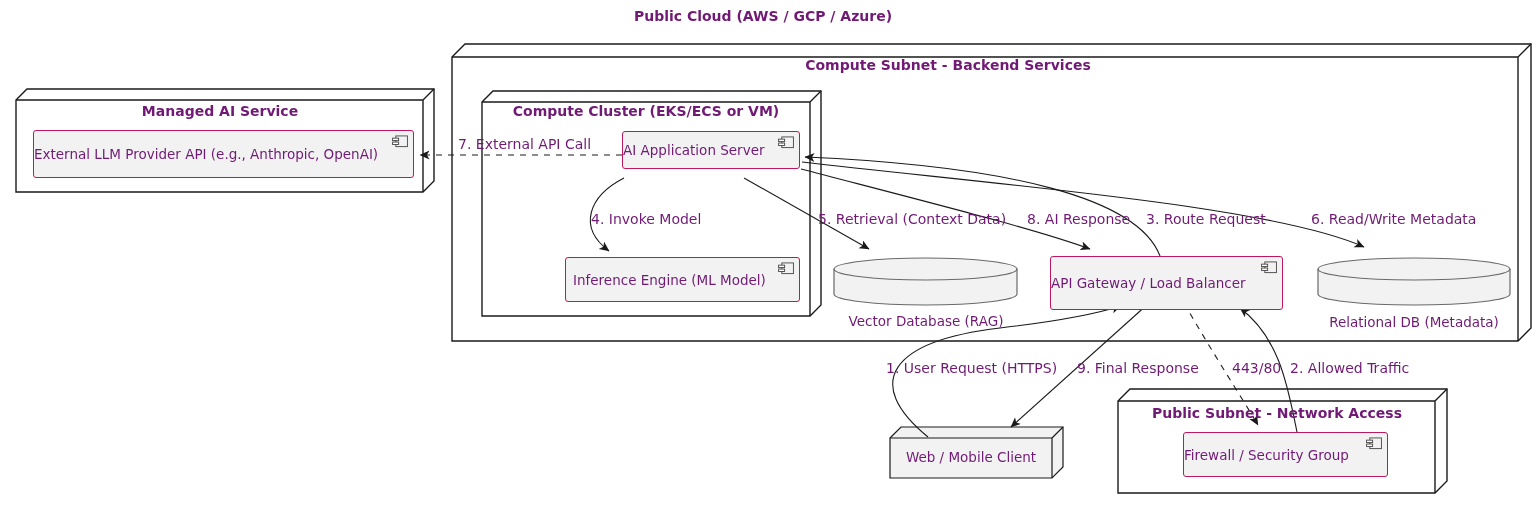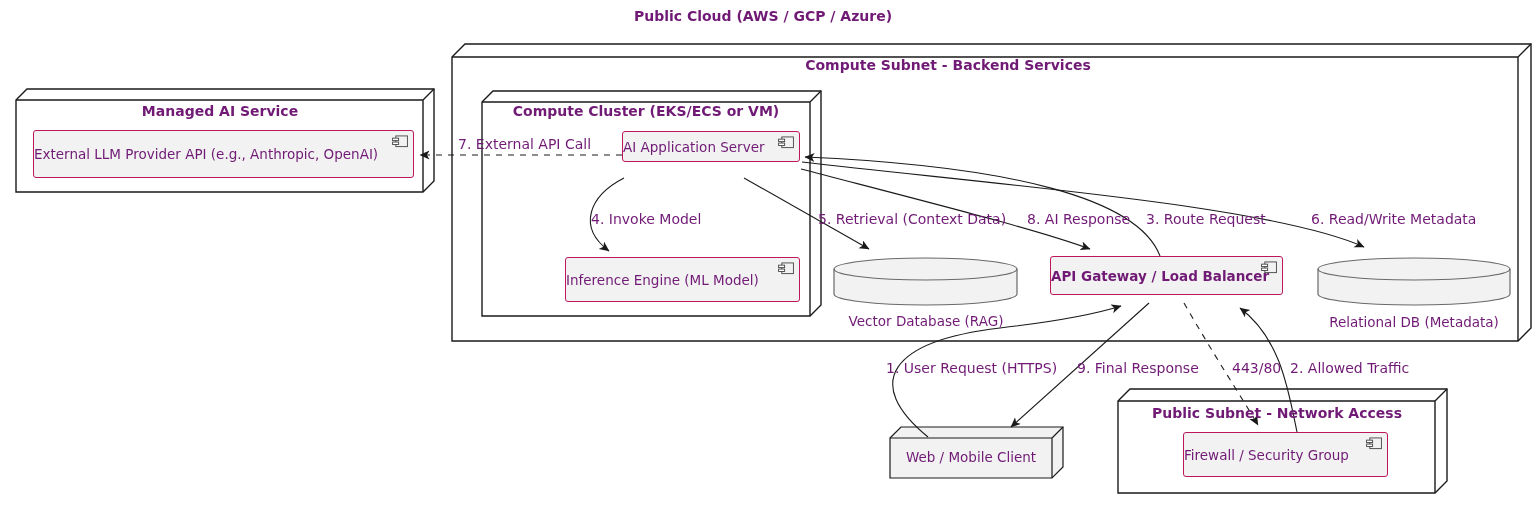--- a/index.html
+++ b/index.html
@@ -91,39 +91,39 @@
 
   <div class="component" style="left:33px;top:130px;width:381px;height:48px;">
     <svg class="cmpicon" viewBox="0 0 18 14">
       <rect x="4.5" y="1" width="12.5" height="11.5" fill="#f2f2f2" stroke="#4a4a4a"></rect>
       <rect x="1" y="3.4" width="6.5" height="2.6" fill="#ffffff" stroke="#4a4a4a"></rect>
       <rect x="1" y="7.6" width="6.5" height="2.6" fill="#ffffff" stroke="#4a4a4a"></rect>
     </svg>
     <span>External LLM Provider API (e.g., Anthropic, OpenAI)</span>
   </div>
 
-  <div class="component" style="left:622px;top:131px;width:178px;height:31px;">
+  <div class="component" style="left:622px;top:131px;width:178px;height:38px;">
     <svg class="cmpicon" viewBox="0 0 18 14">
       <rect x="4.5" y="1" width="12.5" height="11.5" fill="#f2f2f2" stroke="#4a4a4a"></rect>
       <rect x="1" y="3.4" width="6.5" height="2.6" fill="#ffffff" stroke="#4a4a4a"></rect>
       <rect x="1" y="7.6" width="6.5" height="2.6" fill="#ffffff" stroke="#4a4a4a"></rect>
     </svg>
     <span>AI Application Server</span>
   </div>
 
-  <div class="component" style="left:565px;top:257px;width:235px;height:45px;">
+  <div class="component" style="left:565px;top:257px;width:235px;height:45px;padding-left:7px;">
     <svg class="cmpicon" viewBox="0 0 18 14">
       <rect x="4.5" y="1" width="12.5" height="11.5" fill="#f2f2f2" stroke="#4a4a4a"></rect>
       <rect x="1" y="3.4" width="6.5" height="2.6" fill="#ffffff" stroke="#4a4a4a"></rect>
       <rect x="1" y="7.6" width="6.5" height="2.6" fill="#ffffff" stroke="#4a4a4a"></rect>
     </svg>
     <span>Inference Engine (ML Model)</span>
   </div>
 
-  <div class="component" style="left:1050px;top:256px;width:233px;height:39px;font-weight:bold;">
+  <div class="component" style="left:1050px;top:256px;width:233px;height:54px;">
     <svg class="cmpicon" viewBox="0 0 18 14">
       <rect x="4.5" y="1" width="12.5" height="11.5" fill="#f2f2f2" stroke="#4a4a4a"></rect>
       <rect x="1" y="3.4" width="6.5" height="2.6" fill="#ffffff" stroke="#4a4a4a"></rect>
       <rect x="1" y="7.6" width="6.5" height="2.6" fill="#ffffff" stroke="#4a4a4a"></rect>
     </svg>
     <span>API Gateway / Load Balancer</span>
   </div>
 
   <div class="component" style="left:1183px;top:432px;width:205px;height:45px;">
     <svg class="cmpicon" viewBox="0 0 18 14">

